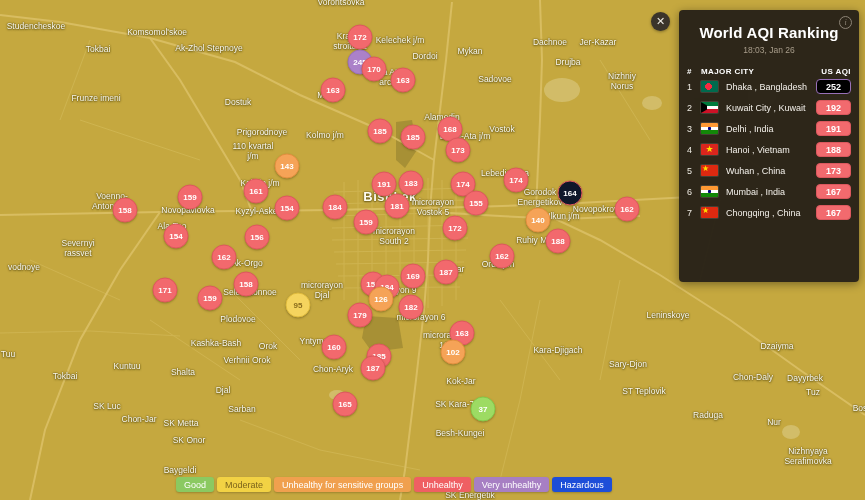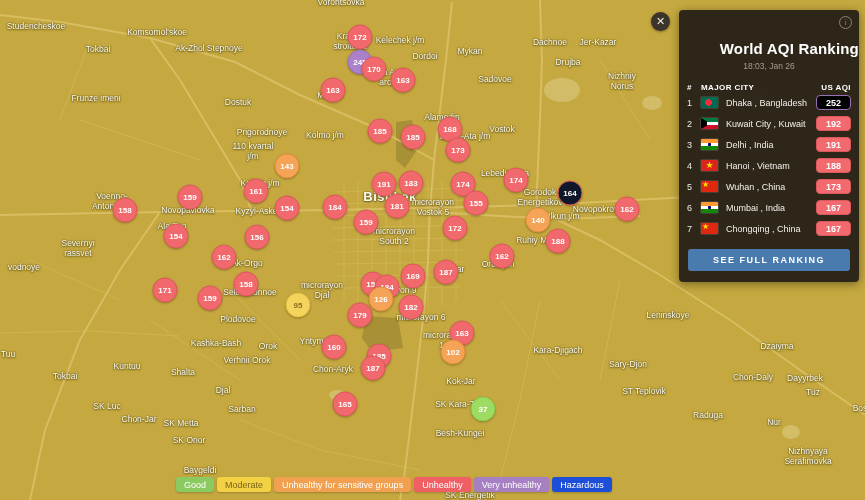--- a/index.html
+++ b/index.html
@@ -24,21 +24,21 @@
   
   .panel{position:absolute;left:679px;top:10px;width:180px;height:272px;z-index:5;
          background:rgba(40,34,24,.97);border-radius:4px;box-shadow:0 2px 10px rgba(0,0,0,.4);
          color:#fff;}
   .panel-close{position:absolute;left:651px;top:12px;width:19px;height:19px;z-index:6;
     border-radius:50%;background:#3b342a;color:#efece4;display:flex;align-items:center;justify-content:center;
     font-size:11px;cursor:pointer;box-shadow:0 1px 3px rgba(0,0,0,.35);}
   .panel-info{position:absolute;right:7px;top:6px;width:11px;height:11px;border:1px solid #8d8476;
     border-radius:50%;color:#8d8476;font-size:8px;line-height:11px;text-align:center;cursor:pointer;
     font-family:"Liberation Serif",serif;font-style:italic;}
-  .panel-title{margin-top:30px;text-align:right;font-size:15px;font-weight:bold;letter-spacing:.2px;}
+  .panel-title{margin-top:14px;text-align:center;font-size:15px;font-weight:bold;letter-spacing:.2px;}
   .panel-sub{margin-top:4px;text-align:center;font-size:8.5px;color:#a89d8b;}
   .panel-head{display:flex;align-items:center;padding:0 8px;margin-top:12px;
     font-size:8px;font-weight:bold;letter-spacing:.4px;color:#fff;}
   .ph-rank{width:14px;}
   .ph-city{flex:1;}
   .ph-aqi{text-align:right;}
   .rows{padding:0 8px;}
   .rrow{display:flex;align-items:center;height:21px;cursor:pointer;}
   .r-rank{width:14px;font-size:9px;color:#efece4;}
   .flag{position:relative;width:17px;height:11px;border-radius:1px;margin-right:8px;
@@ -190,21 +190,21 @@
         <div class="maplabel" style="left: 268px; top: 347px;">Orok</div>
         <div class="maplabel" style="left: 247px; top: 361px;">Verhnii Orok</div>
         <div class="maplabel" style="left: 183px; top: 373px;">Shalta</div>
         <div class="maplabel" style="left: 127px; top: 367px;">Kuntuu</div>
         <div class="maplabel" style="left: 65px; top: 377px;">Tokbai</div>
         <div class="maplabel" style="left: 8px; top: 355px;">Tuu</div>
         <div class="maplabel" style="left: 107px; top: 407px;">SK Luc</div>
         <div class="maplabel" style="left: 139px; top: 420px;">Chon-Jar</div>
         <div class="maplabel" style="left: 181px; top: 424px;">SK Metta</div>
         <div class="maplabel" style="left: 189px; top: 441px;">SK Onor</div>
-        <div class="maplabel" style="left: 200px; top: 471px;">Baygeldi</div>
+        <div class="maplabel" style="left: 180px; top: 471px;">Baygeldi</div>
         <div class="maplabel" style="left: 223px; top: 391px;">Djal</div>
         <div class="maplabel" style="left: 242px; top: 410px;">Sarban</div>
         <div class="maplabel" style="left: 461px; top: 382px;">Kok-Jar</div>
         <div class="maplabel" style="left: 455px; top: 405px;">SK Kara-T</div>
         <div class="maplabel" style="left: 460px; top: 434px;">Besh-Kungei</div>
         <div class="maplabel" style="left: 470px; top: 496px;">SK Energetik</div>
         <div class="maplabel" style="left: 558px; top: 351px;">Kara-Djigach</div>
         <div class="maplabel" style="left: 628px; top: 365px;">Sary-Djon</div>
         <div class="maplabel" style="left: 644px; top: 392px;">ST Teplovik</div>
         <div class="maplabel" style="left: 668px; top: 316px;">Leninskoye</div>
@@ -332,16 +332,15 @@
           <div class="r-city">Mumbai , India</div>
           <div class="badge" style="background: rgb(242, 106, 110); border-color: rgb(219, 88, 94);">167</div>
         </div>
         <div class="rrow">
           <div class="r-rank">7</div>
           <div class="flag flag-china"></div>
           <div class="r-city">Chongqing , China</div>
           <div class="badge" style="background: rgb(242, 106, 110); border-color: rgb(219, 88, 94);">167</div>
         </div>
       </div>
-    <button class="see-btn">SEE FULL RANKING</button>
   </div>
 
 </div>
 
 </body></html>

